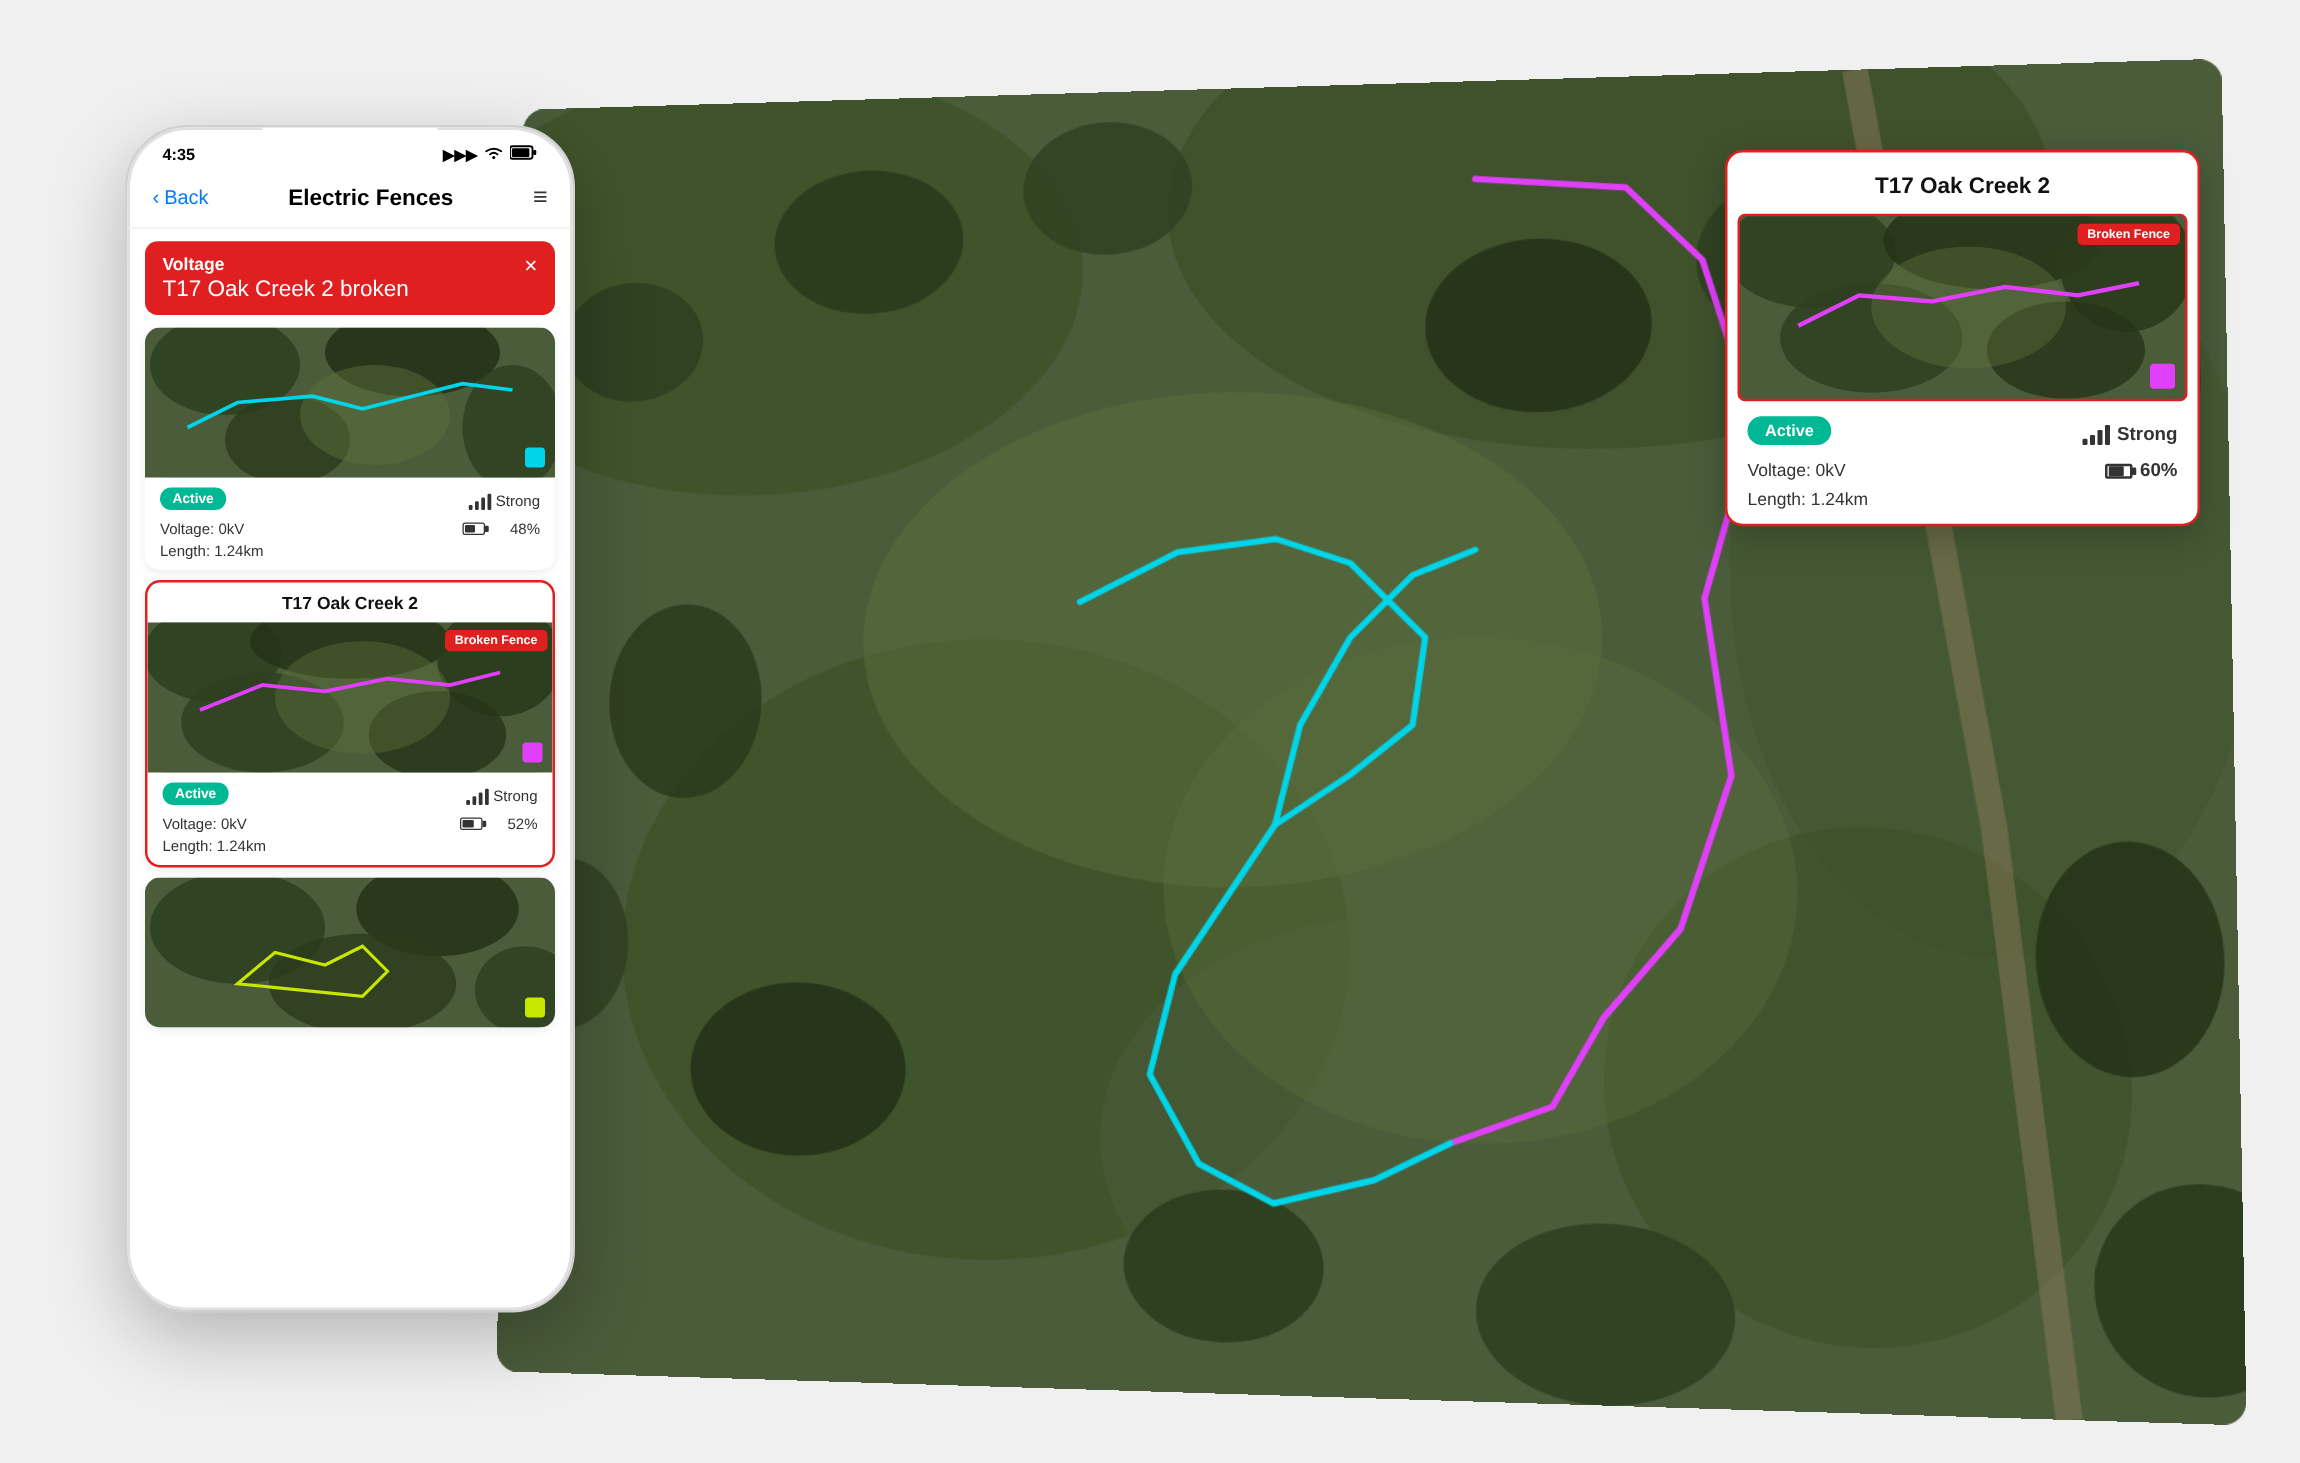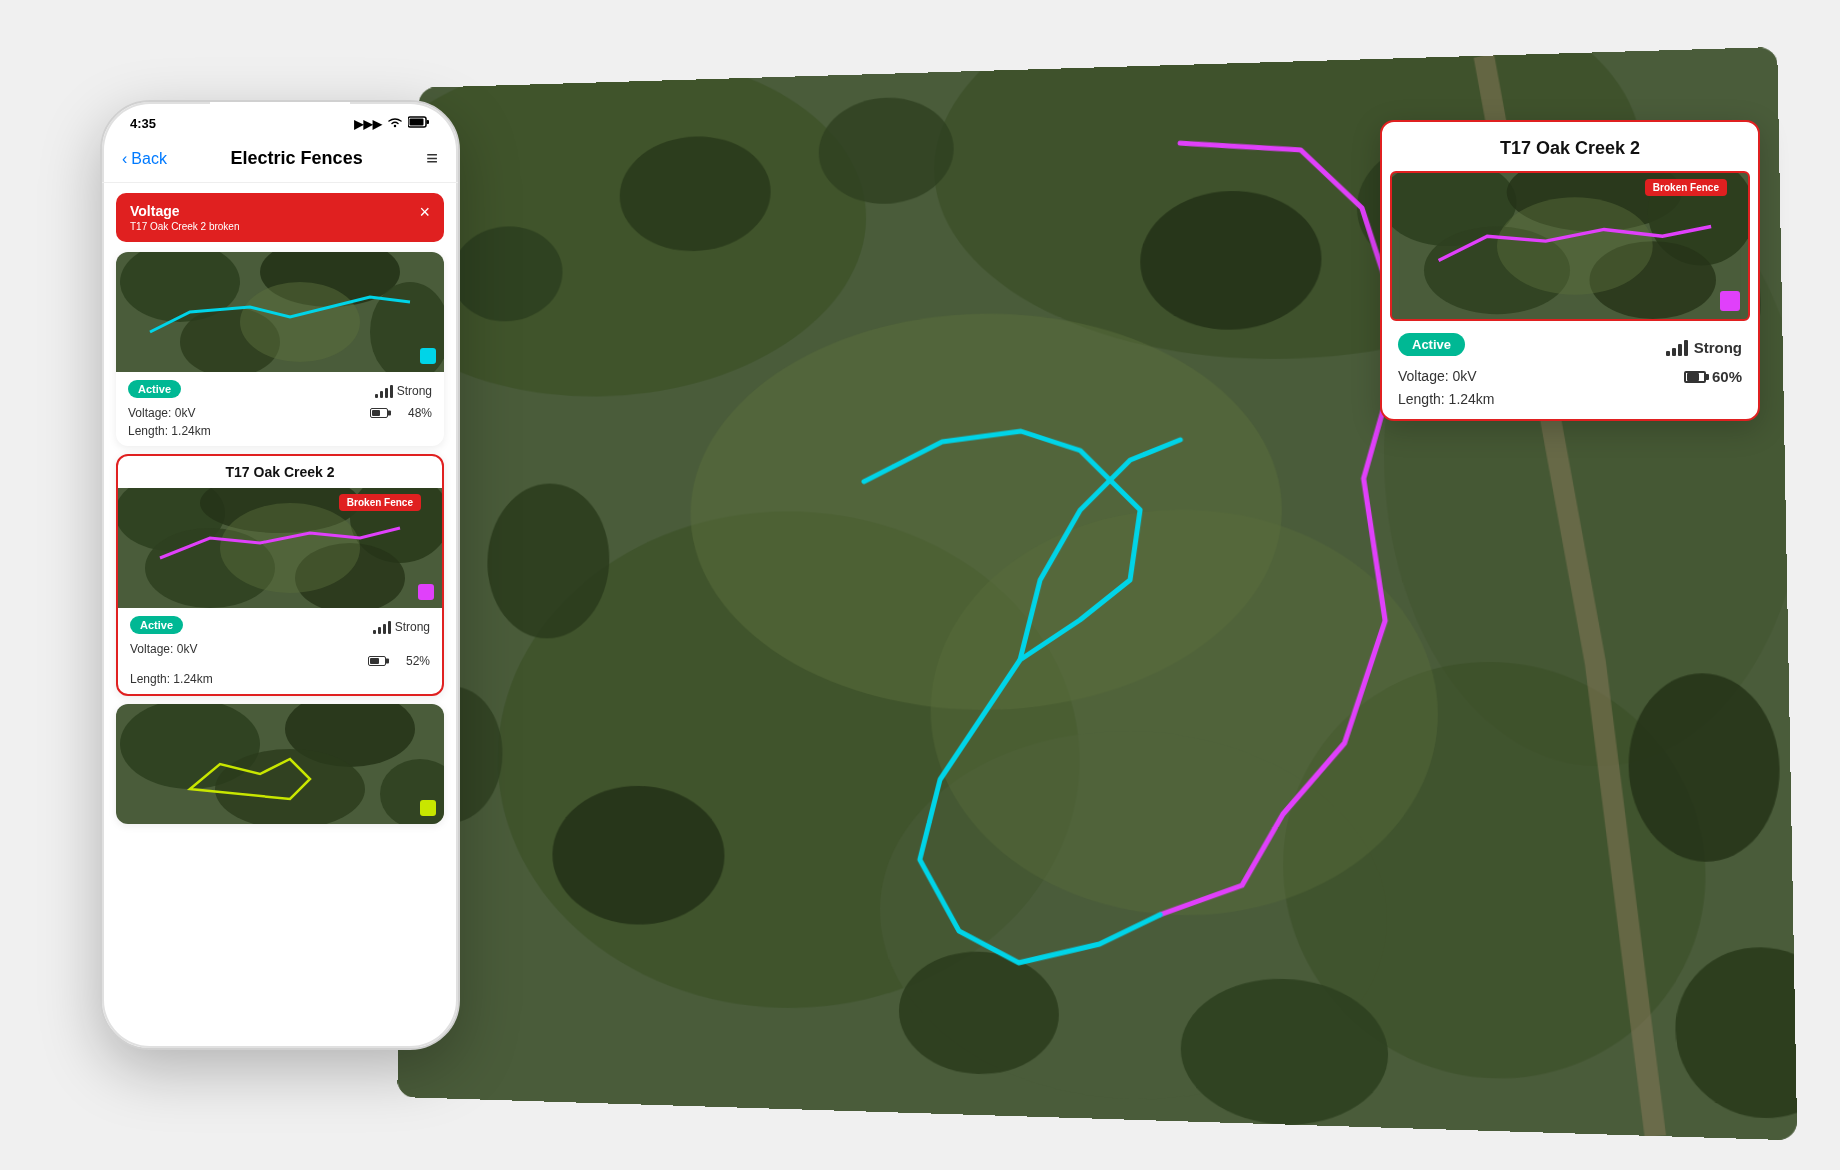--- a/index.html
+++ b/index.html
@@ -121,21 +121,21 @@
       align-items: flex-start;
       color: white;
     }
 
     .warning-text .warning-title {
       font-weight: 700;
       font-size: 14px;
     }
 
     .warning-text .warning-sub {
-      font-size: 10px;
+      font-size: 18px;
       margin-top: 2px;
     }
 
     .warning-close {
       font-size: 18px;
       cursor: pointer;
       line-height: 1;
     }
 
     
@@ -168,21 +168,21 @@
     }
 
     .fence-map-thumb svg {
       width: 100%;
       height: 100%;
     }
 
     .broken-fence-badge {
       position: absolute;
       top: 6px;
-      right: 21px;
+      right: 4px;
       background: #e02020;
       color: white;
       font-size: 10px;
       font-weight: 700;
       padding: 3px 8px;
       border-radius: 4px;
     }
 
     .fence-color-square {
       position: absolute;
@@ -466,21 +466,21 @@
           <div class="signal-bars">
             <div class="signal-bar" style="height:4px;"></div>
             <div class="signal-bar" style="height:7px;"></div>
             <div class="signal-bar" style="height:10px;"></div>
             <div class="signal-bar" style="height:13px;"></div>
           </div>
           <span>Strong</span>
         </div>
       </div>
       <div>Voltage: 0kV</div>
-      <div class="stat-row" style="justify-content:flex-end;margin-top:12px;">
+      <div class="stat-row" style="justify-content:flex-end;">
         <div class="battery-icon">
           <div class="battery-box">
             <div class="battery-fill" style="width:9px;"></div>
           </div>
           <span>52%</span>
         </div>
       </div>
       <div>Length: 1.24km</div>
     </div>
   </div>

